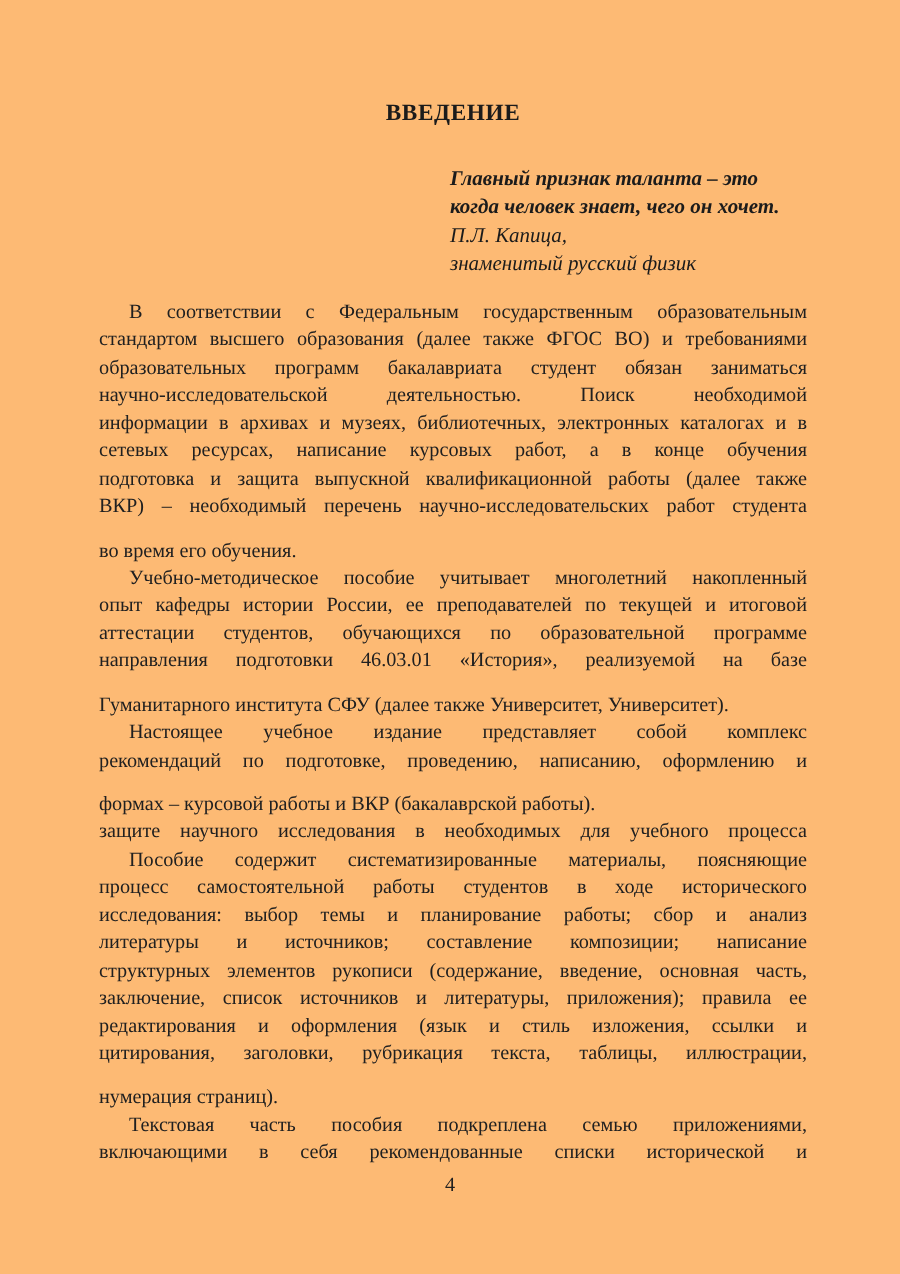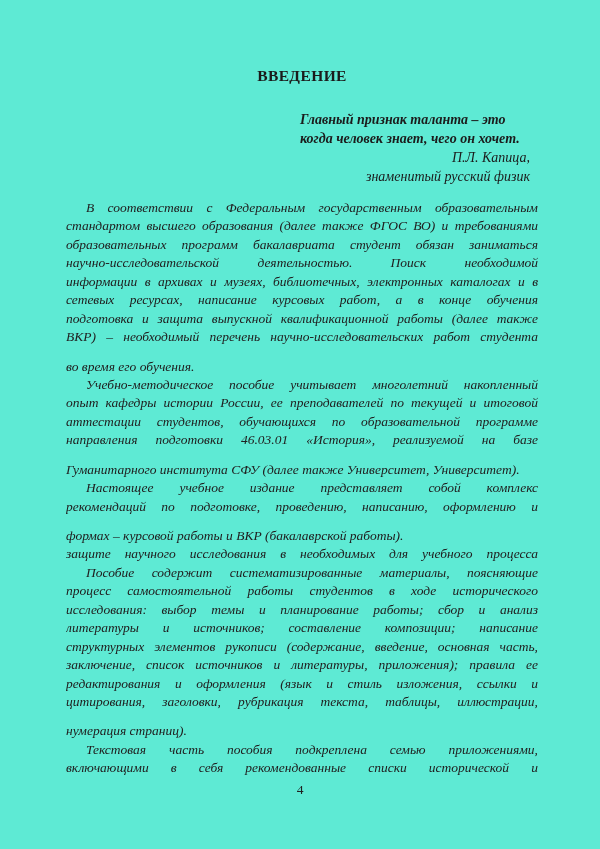--- a/index.html
+++ b/index.html
@@ -14,21 +14,21 @@
     overflow: hidden;
     font-family: "Liberation Serif", "DejaVu Serif", serif;
     color: #1e1e1e;
     -webkit-font-smoothing: antialiased;
   }
   .page {
     box-sizing: border-box;
     width: 600px;
     height: 849px;
     padding: 66px 62px 0 66px;
-    background: #5eead4;
+    background: #fdba74;
   }
   .doc-title {
     margin: 0;
     font-size: 15.5px;
     font-weight: bold;
     text-align: center;
     letter-spacing: 0.4px;
     line-height: 20px;
     color: #1b1b1b;
   }
@@ -41,28 +41,26 @@
     font-style: italic;
     line-height: 19px;
     color: #1b1b1b;
   }
   .epigraph .quote-line {
     font-weight: bold;
     text-align: left;
     white-space: nowrap;
   }
   .epigraph .attr-line {
-    text-align: right;
     white-space: nowrap;
   }
   .body-text {
     font-size: 13.5px;
     line-height: 18.45px;
     color: #202020;
-    font-style: italic;
   }
   .body-text .line {
     text-align: justify;
     text-align-last: justify;
     height: 18.45px;
     overflow: hidden;
   }
   .body-text .line.first {
     text-indent: 20px;
   }

